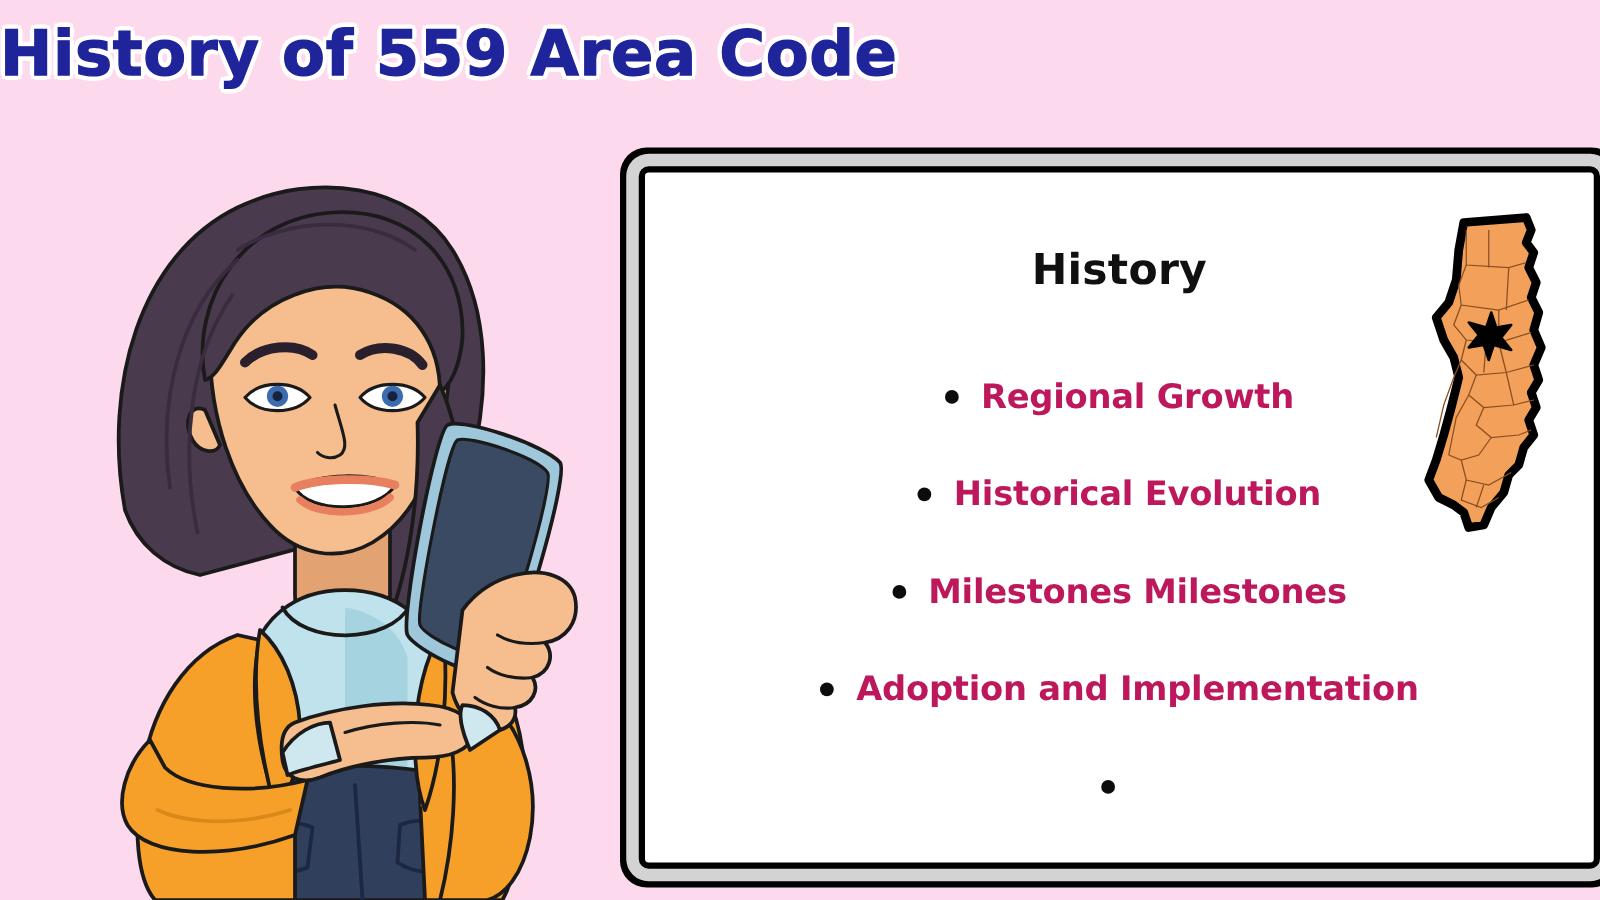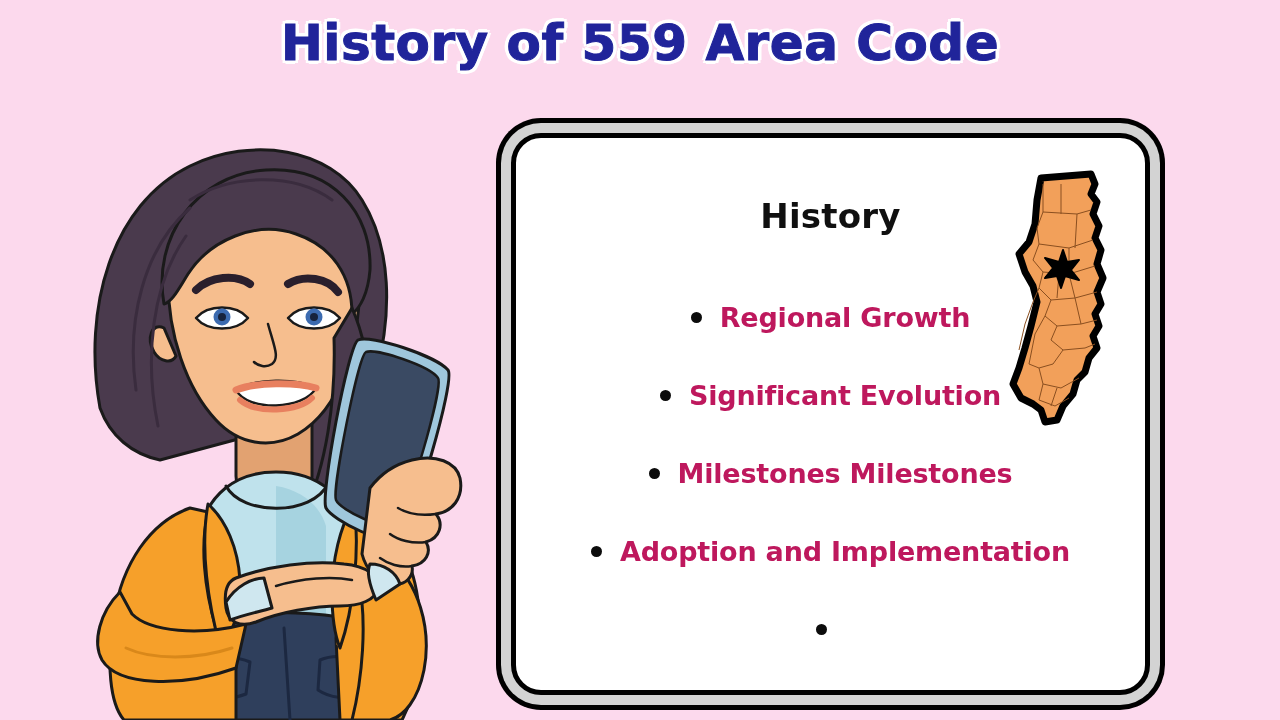--- a/index.html
+++ b/index.html
@@ -20,21 +20,20 @@
     height: 720px;
     background: #fcd9ed;
   }
 
   
   #title-bar {
     position: absolute;
     left: 0;
     top: 14px;
     width: 1280px;
-    text-align: center;
   }
   #page-title {
     display: inline-block;
     font-family: "DejaVu Sans", sans-serif;
     font-size: 50px;
     font-weight: 700;
     letter-spacing: 0.5px;
     color: #20249a;
     -webkit-text-stroke: 1px #20249a;
     text-shadow:
@@ -52,26 +51,26 @@
     width: 470px;
     height: 612px;
   }
   #illustration svg { display: block; width: 100%; height: 100%; }
 
   
   #info-card {
     position: absolute;
     left: 511px;
     top: 133px;
-    width: 639px;
+    width: 769px;
     height: 562px;
     box-sizing: border-box;
     background: #ffffff;
     border: 5px solid #000000;
-    border-radius: 30px;
+    border-radius: 8px;
     box-shadow:
       0 0 0 10px #d3d3d3,
       0 0 0 15px #000000;
   }
   #card-inner {
     position: relative;
     width: 100%;
     height: 100%;
   }
 
@@ -275,21 +274,21 @@
         </svg>
       </div>
 
       <ul id="bullet-list">
         <li class="bullet-item">
           <span class="bullet-dot"></span>
           <span>Regional Growth</span>
         </li>
         <li class="bullet-item">
           <span class="bullet-dot"></span>
-          <span>Significant Evolution</span>
+          <span>Historical Evolution</span>
         </li>
         <li class="bullet-item">
           <span class="bullet-dot"></span>
           <span>Milestones Milestones</span>
         </li>
         <li class="bullet-item">
           <span class="bullet-dot"></span>
           <span>Adoption and Implementation</span>
         </li>
         <li class="bullet-item">

